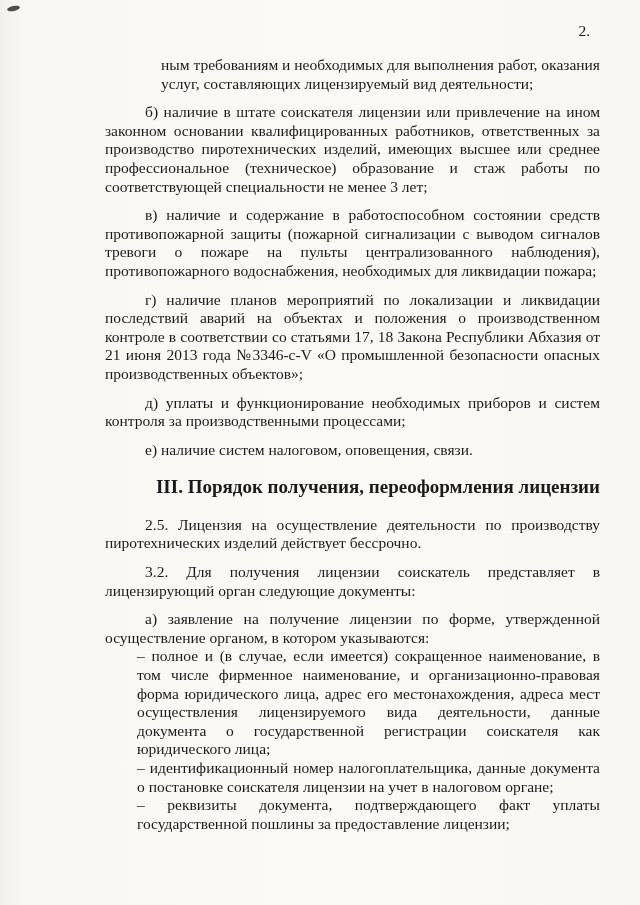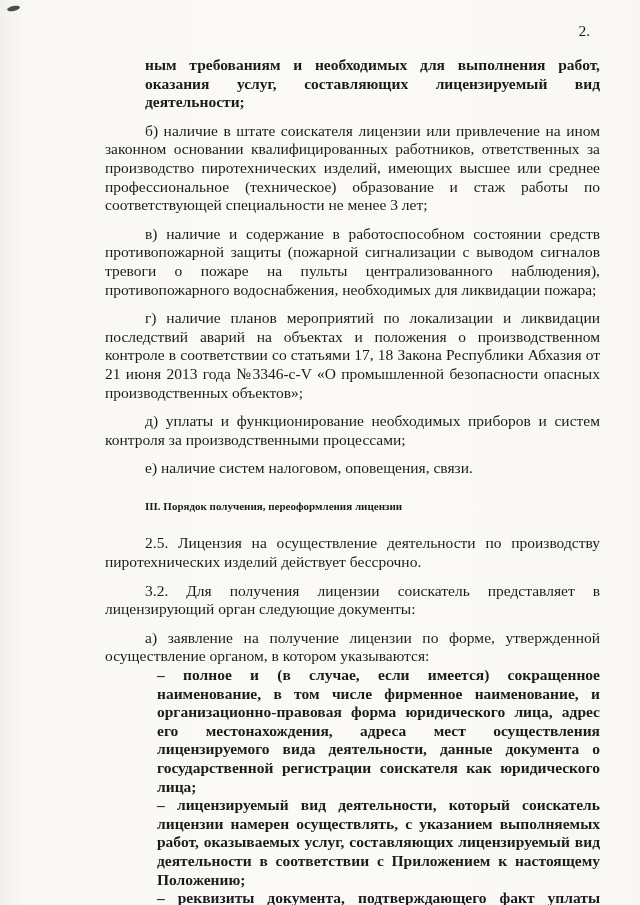--- a/index.html
+++ b/index.html
@@ -36,30 +36,30 @@
     margin-bottom: 16px;
   }
   .doc-body {
     font-size: 15.5px;
     line-height: 18.6px;
     text-align: justify;
     hyphens: auto;
     -webkit-hyphens: auto;
   }
   p { margin: 0; }
-  .cont { margin-left: 40px; font-weight: bold; }
+  .cont { margin-left: 56px; }
   .para { text-indent: 40px; margin-top: 10px; }
   .heading {
     font-weight: bold;
-    font-size: 11px;
+    font-size: 19px;
     text-indent: 40px;
-    text-align: left;
+    text-align: right;
     margin: 19px 0 19px 0;
   }
-  .dash { margin-left: 52px; font-weight: bold; }
+  .dash { margin-left: 32px; }
 </style>
 </head>
 <body>
 
 <div class="page">
   <span class="scan-mark"></span>
 
   <div class="page-number">2.</div>
 
   <div class="doc-body">
@@ -71,16 +71,16 @@
     <p class="para">д) уплаты и функционирование необходимых приборов и систем контроля за производственными процессами;</p>
     <p class="para">е) наличие систем налоговом, оповещения, связи.</p>
 
     <h3 class="heading">III. Порядок получения, переоформления лицензии</h3>
 
     <p class="para">2.5. Лицензия на осуществление деятельности по производству пиротехнических изделий действует бессрочно.</p>
     <p class="para">3.2. Для получения лицензии соискатель представляет в лицензирующий орган следующие документы:</p>
     <p class="para">а) заявление на получение лицензии по форме, утвержденной осуществление органом, в котором указываются:</p>
 
     <p class="dash">– полное и (в случае, если имеется) сокращенное наименование, в том числе фирменное наименование, и организационно-правовая форма юридического лица, адрес его местонахождения, адреса мест осуществления лицензируемого вида деятельности, данные документа о государственной регистрации соискателя как юридического лица;</p>
-    <p class="dash">– лицензируемый вид деятельности, который соискатель лицензии намерен осуществлять, с указанием выполняемых работ, оказываемых услуг, составляющих лицензируемый вид деятельности в соответствии с Приложением к настоящему Положению;</p>
+    <p class="dash">– идентификационный номер налогоплательщика, данные документа о постановке соискателя лицензии на учет в налоговом органе;</p>
     <p class="dash">– реквизиты документа, подтверждающего факт уплаты государственной пошлины за предоставление лицензии;</p>
   </div>
 </div>
 
 </body></html>

